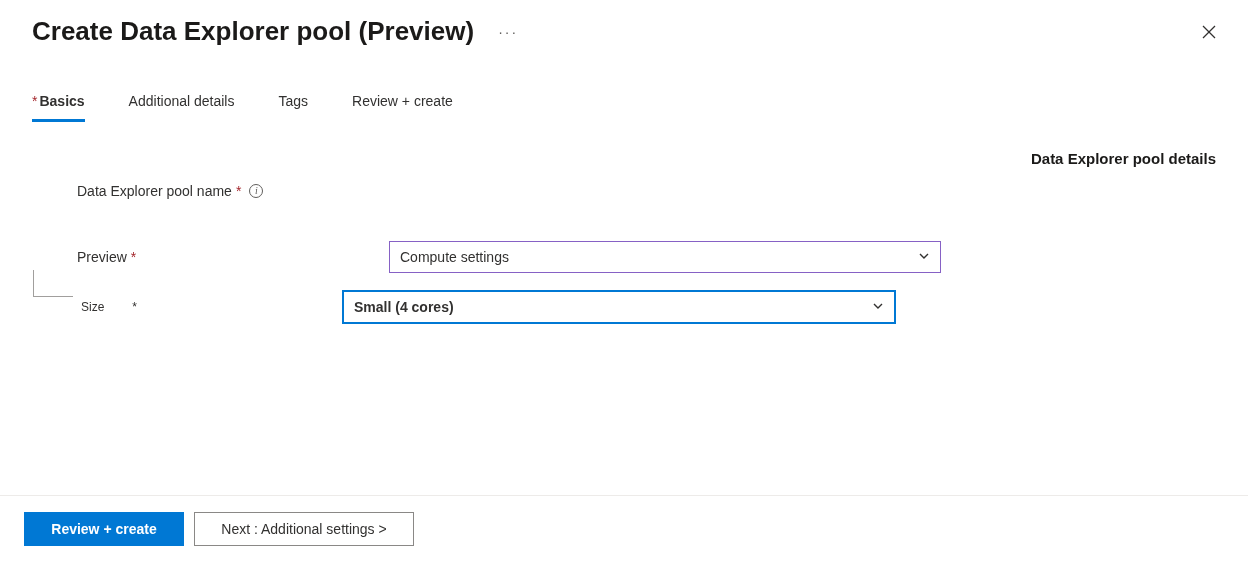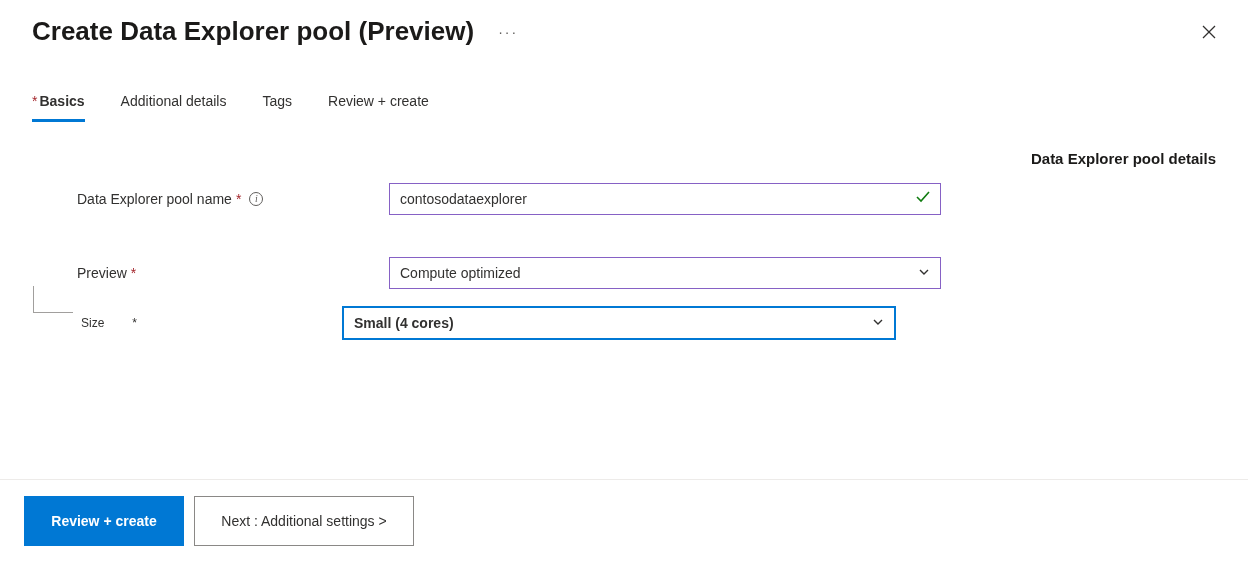--- a/index.html
+++ b/index.html
@@ -2,21 +2,21 @@
 <html><head>
   <meta charset="utf-8">
   <style>
     * { box-sizing: border-box; margin: 0; padding: 0; }
     body { font-family: "Segoe UI", -apple-system, sans-serif; font-size: 14px; color: #323130; background: #fff; }
     .container { width: 1248px; height: 562px; position: relative; }
     .header { display: flex; align-items: center; padding: 16px 24px 8px 32px; }
     .title { font-size: 26px; font-weight: 600; color: #1b1a19; }
     .ellipsis { margin-left: 24px; color: #605e5c; letter-spacing: 2px; font-size: 14px; cursor: pointer; }
     .close-btn { position: absolute; top: 20px; right: 28px; font-size: 18px; color: #323130; background: none; border: none; cursor: pointer; padding: 4px; line-height: 1; }
-    .tabs { display: flex; gap: 8px; padding: 32px 32px 0 32px; border-bottom: none; }
+    .tabs { display: flex; gap: 16px; padding: 32px 32px 0 32px; border-bottom: none; }
     .tab { padding: 6px 0 10px 0; margin-right: 28px; font-size: 14px; color: #323130; cursor: pointer; border-bottom: 3px solid transparent; }
     .tab.active { font-weight: 600; border-bottom-color: #0078d4; }
     .tab.active .req { color: #a4262c; font-weight: 400; }
     .req { color: #a4262c; margin-right: 2px; }
     .content { padding: 28px 32px 0 32px; }
     .section-title { font-size: 15px; font-weight: 600; margin-bottom: 16px; color: #1b1a19; text-align: right; }
     .form-row { display: flex; align-items: center; margin-bottom: 18px; }
     .form-label { width: 312px; display: flex; align-items: center; font-size: 14px; color: #323130; margin-left: 45px; }
     .form-label .req-after { color: #a4262c; margin-left: 4px; }
     .info-icon { display: inline-flex; align-items: center; justify-content: center; width: 14px; height: 14px; border: 1px solid #605e5c; border-radius: 50%; font-size: 10px; margin-left: 8px; color: #605e5c; line-height: 1; cursor: pointer; font-style: italic; font-family: serif; }
@@ -27,21 +27,21 @@
     .select.focused { border: 1px solid #0078d4; outline: 1px solid #0078d4; font-weight: bold; }
     .chevron { font-size: 12px; color: #323130; }
     .section2 { margin-top: 42px; }
     .indented-row { display: flex; align-items: center; margin-bottom: 18px; }
     .indent-line { position: relative; width: 48px; height: 28px; margin-left: 1px; margin-top: -18px; }
     .indent-line::before { content: ""; position: absolute; left: 0; top: -14px; width: 1px; height: 26px; background: #a19f9d; }
     .indent-line::after { content: ""; position: absolute; left: 0; top: 12px; width: 40px; height: 1px; background: #a19f9d; }
     .indented-label { width: 262px; display: flex; align-items: center; font-size: 12px; color: #323130; gap: 28px; }
     .footer { position: absolute; bottom: 0; left: 0; right: 0; border-top: 1px solid #edebe9; padding: 16px 24px; display: flex; gap: 10px; }
     .btn-primary { background: #0078d4; color: #fff; border: none; padding: 8px 18px; font-size: 14px; font-weight: 600; cursor: pointer; min-width: 160px; }
-    .btn-secondary { background: #fff; color: #323130; border: 1px solid #8a8886; padding: 16px 18px; font-size: 14px; cursor: pointer; min-width: 220px; }
+    .btn-secondary { background: #fff; color: #323130; border: 1px solid #8a8886; padding: 8px 18px; font-size: 14px; cursor: pointer; min-width: 220px; }
   </style>
 </head>
 <body>
 
 <div class="container">
   <div class="header">
     <div class="title">Create Data Explorer pool (Preview)</div>
     <div class="ellipsis">···</div>
     <button class="close-btn">
       <svg width="14" height="14" viewBox="0 0 14 14">
@@ -59,39 +59,31 @@
   </div>
 
   <div class="content">
     <div class="section-title">Data Explorer pool details</div>
     <div class="form-row">
       <div class="form-label">
         <span>Data Explorer pool name</span>
         <span class="req-after">*</span>
         <span class="info-icon">i</span>
       </div>
-      <div class="form-control-wrap">
-        <input class="text-input" type="text" value="contosodataexplorer" style="">
-        <span class="input-check">
-          <svg width="16" height="16" viewBox="0 0 16 16">
-              <path d="M2 8 L6 12 L14 3" stroke="#107c10" stroke-width="1.6" fill="none"></path>
-            </svg>
-        </span>
-      </div>
     </div>
 
     <div class="section2">
       <div class="form-row">
         <div class="form-label">
           <span>Preview</span>
           <span class="req-after">*</span>
         </div>
         <div class="form-control-wrap">
           <div class="select">
-            <span>Compute optimized</span>
+            <span>Compute settings</span>
             <span class="chevron">
               <svg width="12" height="12" viewBox="0 0 12 12">
                   <path d="M2 4 L6 8 L10 4" stroke="#323130" stroke-width="1.4" fill="none"></path>
                 </svg>
             </span>
           </div>
         </div>
       </div>
       <div class="indented-row">
         <div class="indent-line"></div>

